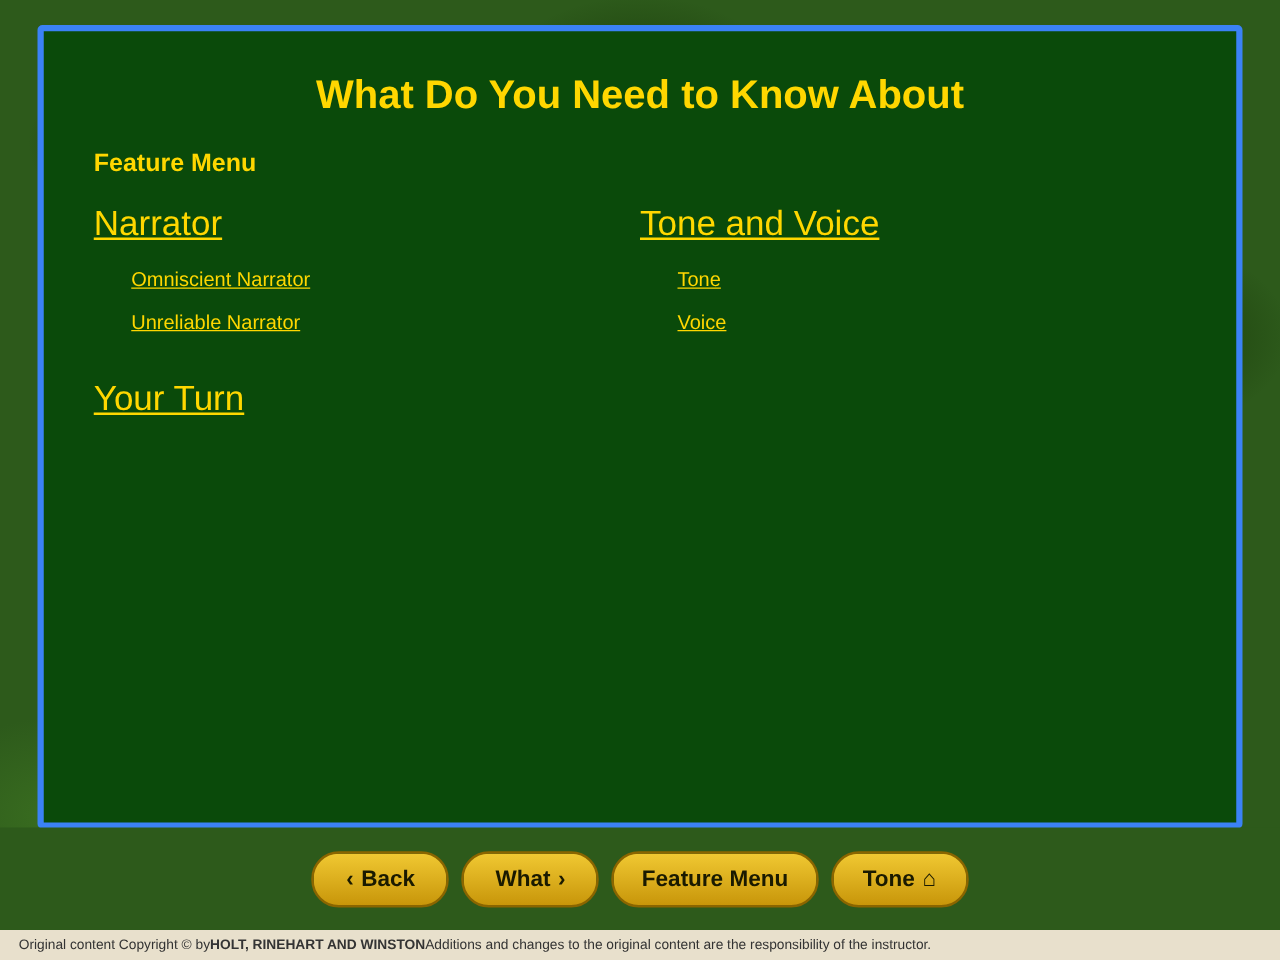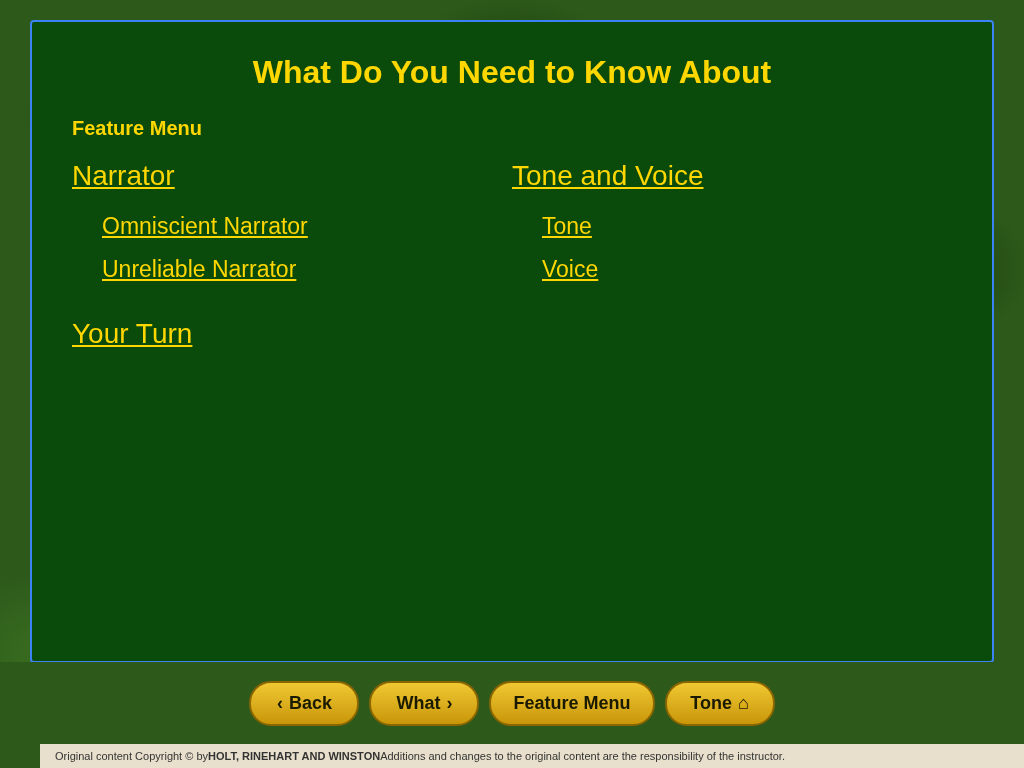--- a/index.html
+++ b/index.html
@@ -40,21 +40,21 @@
     }
 
     
     .main-card {
       position: absolute;
       top: 20px;
       left: 30px;
       right: 30px;
       bottom: 90px;
       background-color: #0a4a0a;
-      border: 2px solid #3b82f6;
+      border: 5px solid #3b82f6;
       border-radius: 4px;
       padding: 30px 40px;
     }
 
     .page-title {
       text-align: center;
       color: #ffd700;
       font-size: 32px;
       font-weight: bold;
       line-height: 1.25;
@@ -84,21 +84,21 @@
     .menu-link {
       color: #ffd700;
       font-size: 26px;
       text-decoration: underline;
       cursor: pointer;
       display: inline-block;
       font-weight: normal;
     }
 
     .menu-link.indent {
-      font-size: 23px;
+      font-size: 16px;
       margin-left: 30px;
     }
 
     .menu-link.main-item {
       font-size: 28px;
       margin-bottom: 5px;
     }
 
     .your-turn-section {
       margin-top: 35px;
@@ -143,21 +143,20 @@
       bottom: 0;
       left: 0;
       right: 0;
       height: 24px;
       background-color: #e8e0cc;
       display: flex;
       align-items: center;
       padding: 0 15px;
       font-size: 11px;
       color: #333;
-      margin-left: 40px;
     }
 
     .copyright-bar span.bold {
       font-weight: bold;
     }
 
     
     .nav-bar {
       bottom: 24px;
     }

